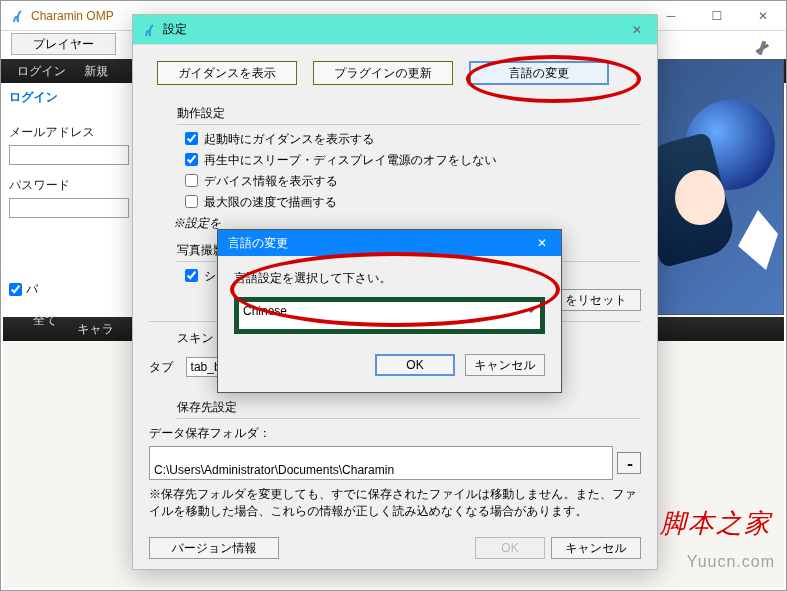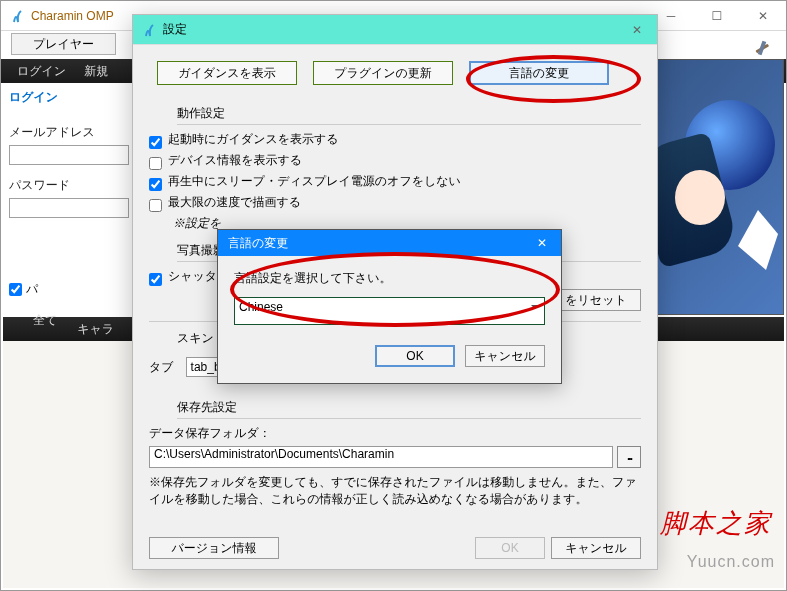--- a/index.html
+++ b/index.html
@@ -47,46 +47,46 @@
 .settings-title { height: 30px; display: flex; align-items: center; padding-left: 8px; background: #5eead4; border-bottom: 1px solid #ddd; }
 .settings-title .logo { width: 16px; height: 16px; margin-right: 6px; }
 .settings-title .spacer { flex: 1; }
 .dlg-close { width: 40px; height: 30px; display: inline-flex; align-items: center; justify-content: center; color: #666; cursor: pointer; }
 .settings-body { padding: 16px; position: relative; }
 .top-btn-row { display: flex; gap: 16px; margin-bottom: 20px; padding-left: 8px; }
 .top-btn { width: 140px; height: 24px; border: 1px solid #4d7c0f; background: #f8f8f8; text-align: center; line-height: 22px; }
 .top-btn.highlighted { border: 2px solid #5a94d6; background: #eaf3fc; line-height: 20px; }
 .red-ellipse-1 { position: absolute; right: 16px; top: 40px; width: 175px; height: 48px; border: 4px solid #d40000; border-radius: 50%; pointer-events: none; }
 .section-title { margin-bottom: 6px; border-bottom: 1px solid #ccc; padding-bottom: 2px; margin-left: 28px; }
-.check-row { display: flex; align-items: flex-end; margin-bottom: 4px; }
+.check-row { display: flex; align-items: flex-start; margin-bottom: 4px; margin-left: 36px; }
 .check-row input { margin-right: 6px; position: relative; top: 1px; }
 .indent-note { padding-left: 24px; margin-top: 2px; margin-bottom: 10px; white-space: nowrap; overflow: hidden; font-style: italic; }
 .skin-row { display: flex; align-items: center; gap: 8px; margin-top: 8px; }
 .skin-row label { margin-right: 4px; }
 .combo { border: 1px solid #999; background: #fff; height: 20px; padding: 0 18px 0 4px; position: relative; display: inline-block; line-height: 18px; min-width: 110px; }
 .combo::after { content: ""; position: absolute; right: 4px; top: 7px; border: 4px solid transparent; border-top-color: #555; }
 .save-section { margin-top: 22px; }
 .folder-row { display: flex; align-items: center; gap: 4px; }
-.folder-input { flex: 1; height: 22px; border: 1px solid #999; background: #fff; padding: 0 4px; overflow: hidden; white-space: nowrap; }
+.folder-input { flex: 1; height: 22px; border: 1px solid #999; background: #fff; padding: 16px 4px; overflow: hidden; white-space: nowrap; }
 .folder-browse { width: 24px; height: 22px; border: 1px solid #888; background: #f4f4f4; text-align: center; line-height: 18px; font-weight: bold; letter-spacing: -2px; }
 .save-note { margin-top: 6px; line-height: 1.4; }
 .bottom-btns { position: absolute; bottom: 10px; left: 16px; right: 16px; display: flex; align-items: center; margin-top: 24px; }
 .bottom-btns .ver { width: 130px; height: 22px; border: 1px solid #999; background: #f4f4f4; text-align: center; line-height: 20px; }
 .bottom-btns .spacer { flex: 1; }
 .bottom-btns .ok { width: 70px; height: 22px; border: 1px solid #bbb; background: #f0f0f0; color: #bbb; text-align: center; line-height: 20px; margin-right: 6px; }
 .bottom-btns .cancel { width: 90px; height: 22px; border: 1px solid #999; background: #f4f4f4; text-align: center; line-height: 20px; }
 
 
 .lang-dialog { position: absolute; top: 229px; left: 217px; width: 345px; background: #f0f0f0; border: 1px solid #555; box-shadow: 0 4px 20px rgba(0,0,0,0.3); }
 .lang-title { height: 26px; background: #0a84ff; color: #fff; display: flex; align-items: center; padding-left: 10px; }
 .lang-title .spacer { flex: 1; }
 .lang-close { width: 38px; height: 26px; display: inline-flex; align-items: center; justify-content: center; color: #fff; cursor: pointer; }
 .lang-body { padding: 14px 16px 16px; position: relative; }
 .lang-msg { margin-bottom: 10px; }
-.lang-combo { width: 100%; height: 28px; border: 1px solid #14532d; background: #fff; padding: 0 4px; position: relative; line-height: 18px; }
+.lang-combo { width: 100%; height: 37px; border: 5px solid #14532d; background: #fff; padding: 0 4px; position: relative; line-height: 18px; }
 .lang-combo::after { content: ""; position: absolute; right: 5px; top: 7px; border: 4px solid transparent; border-top-color: #555; }
 .lang-btns { display: flex; justify-content: flex-end; gap: 10px; margin-top: 20px; }
 .lang-btns .btn { width: 80px; height: 22px; border: 1px solid #999; background: #f4f4f4; text-align: center; line-height: 20px; }
 .lang-btns .btn.ok { border: 2px solid #5a94d6; line-height: 18px; }
 .red-ellipse-2 { position: absolute; top: 252px; left: 230px; width: 330px; height: 75px; border: 4px solid #d40000; border-radius: 50%; pointer-events: none; z-index: 50; }
 
 
 .wm1 { position: absolute; right: 15px; bottom: 50px; color: #d40000; font-family: "KaiTi", serif; font-size: 26px; font-style: italic; letter-spacing: 2px; pointer-events: none; }
 .wm2 { position: absolute; right: 12px; bottom: 20px; color: #a2a2a2; font-size: 16px; letter-spacing: 1px; pointer-events: none; }
 
@@ -171,26 +171,26 @@
       <div class="top-btn">プラグインの更新</div>
       <div class="top-btn highlighted">言語の変更</div>
     </div>
 
     <div class="section-title">動作設定</div>
     <div class="check-row">
         <input type="checkbox" checked="" style="">
         <span>起動時にガイダンスを表示する</span>
       </div>
     <div class="check-row">
+        <input type="checkbox" checked="" style="">
+        <span>再生中にスリープ・ディスプレイ電源のオフをしない</span>
+      </div>
+    <div class="check-row">
         <input type="checkbox" style="">
         <span>デバイス情報を表示する</span>
-      </div>
-    <div class="check-row">
-        <input type="checkbox" checked="" style="">
-        <span>再生中にスリープ・ディスプレイ電源のオフをしない</span>
       </div>
     <div class="check-row">
         <input type="checkbox" style="">
         <span>最大限の速度で描画する</span>
       </div>
     <div class="indent-note">※設定を</div>
 
     <div class="section-title">写真撮影</div>
     <div class="reset-row">
       <div class="check-row" style="margin-bottom:0;">

